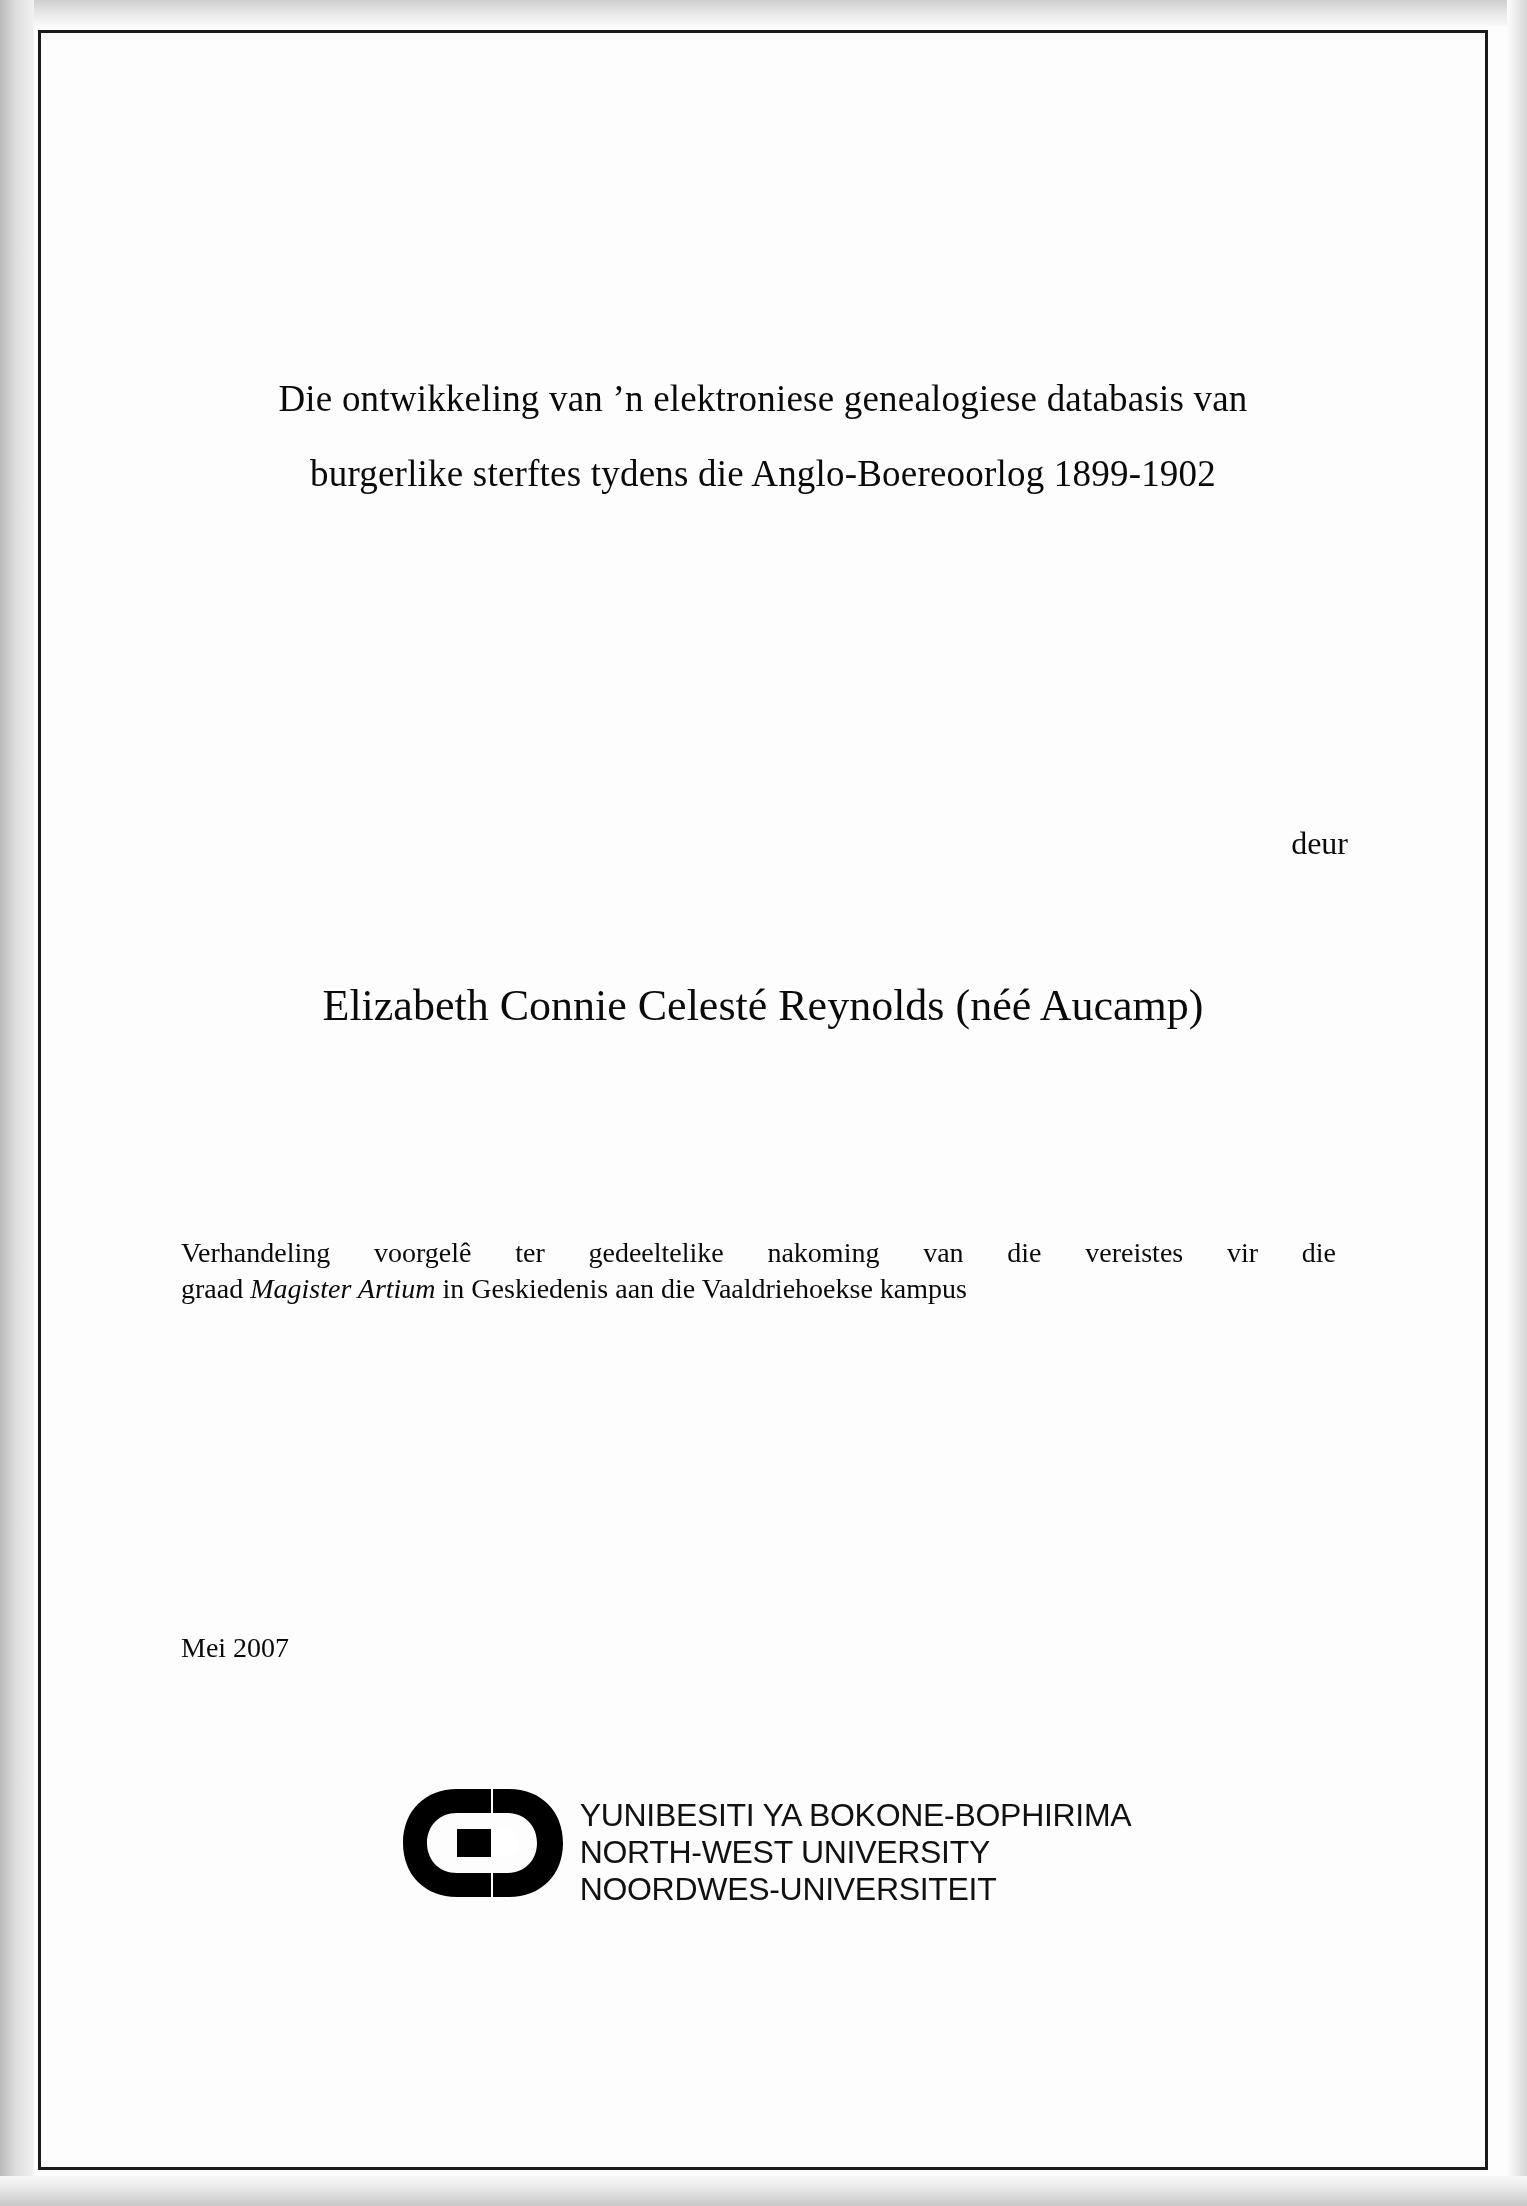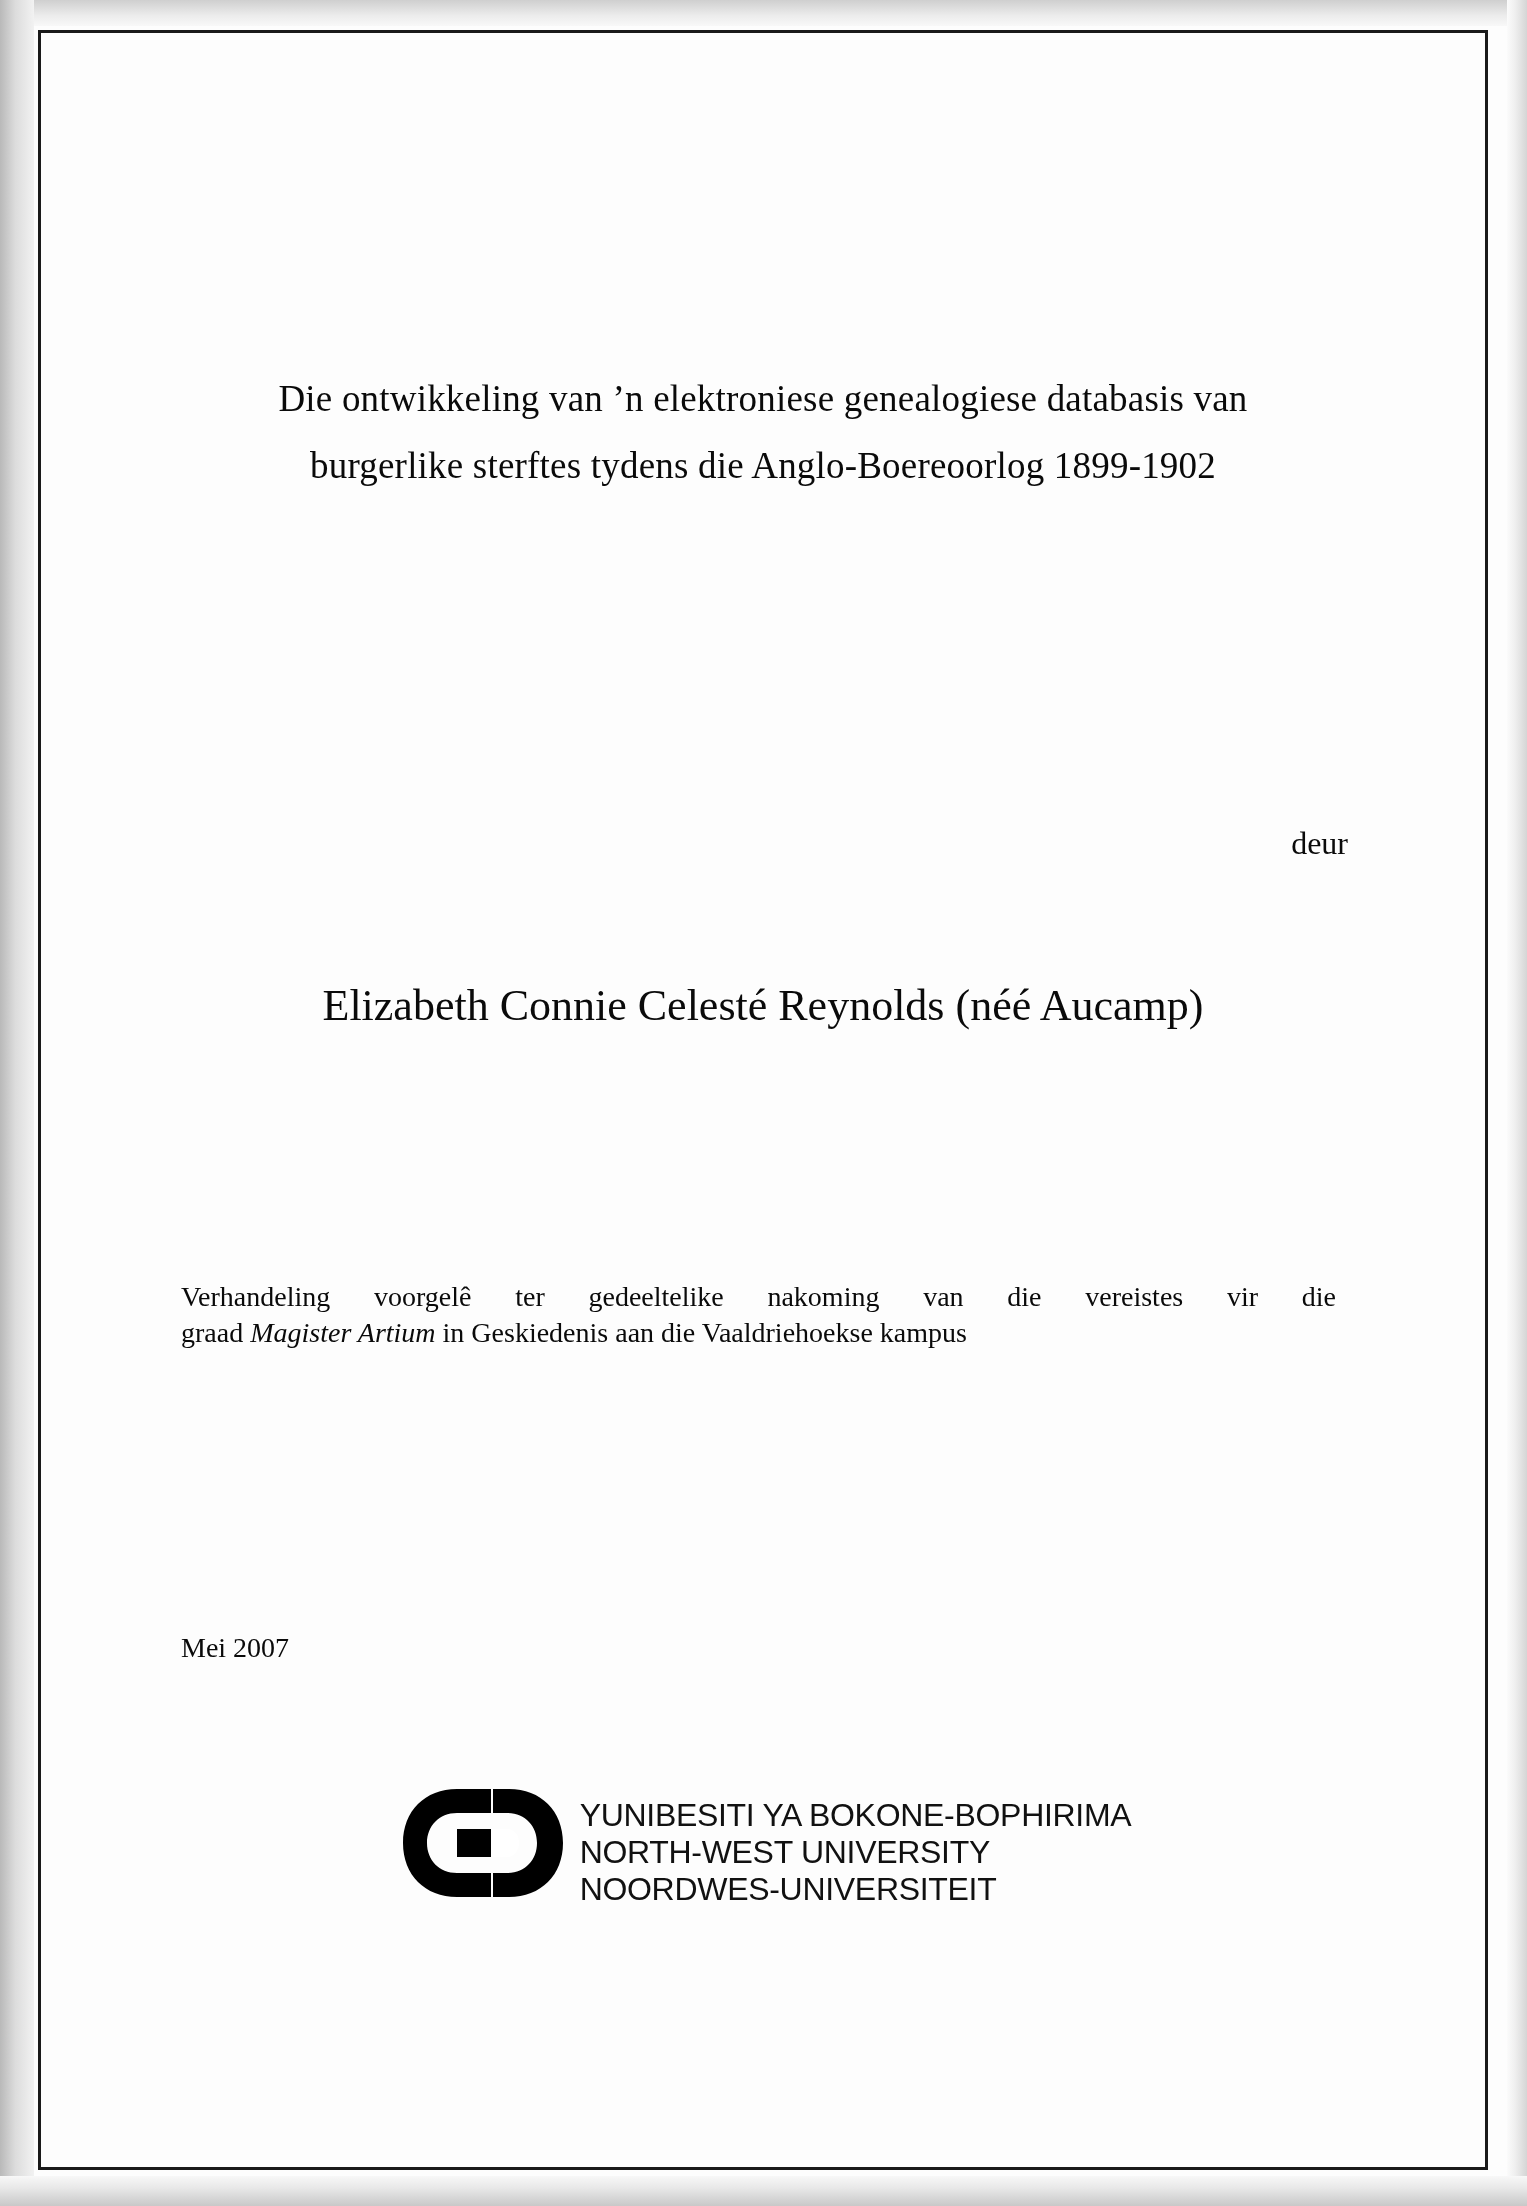--- a/index.html
+++ b/index.html
@@ -78,21 +78,21 @@
     right: 140px;
     top: 350px;
     text-align: center;
   }
   .title-line {
     font-size: 37px;
     line-height: 1.0;
     letter-spacing: 0.2px;
   }
   .title-line + .title-line {
-    margin-top: 30px;
+    margin-top: 38px;
   }
 
   .deur {
     position: absolute;
     left: 140px;
     right: 140px;
     top: 795px;
     text-align: right;
     font-size: 32px;
   }
@@ -110,21 +110,20 @@
     position: absolute;
     left: 143px;
     right: 152px;
     top: 1205px;
     font-size: 28px;
     line-height: 1.30;
   }
   .statement .just {
     text-align: justify;
     text-align-last: justify;
-    margin-top: 44px;
   }
   .statement .normal {
     text-align: left;
   }
   .statement i {
     font-style: italic;
   }
 
   .supervisor-block {
     position: absolute;

